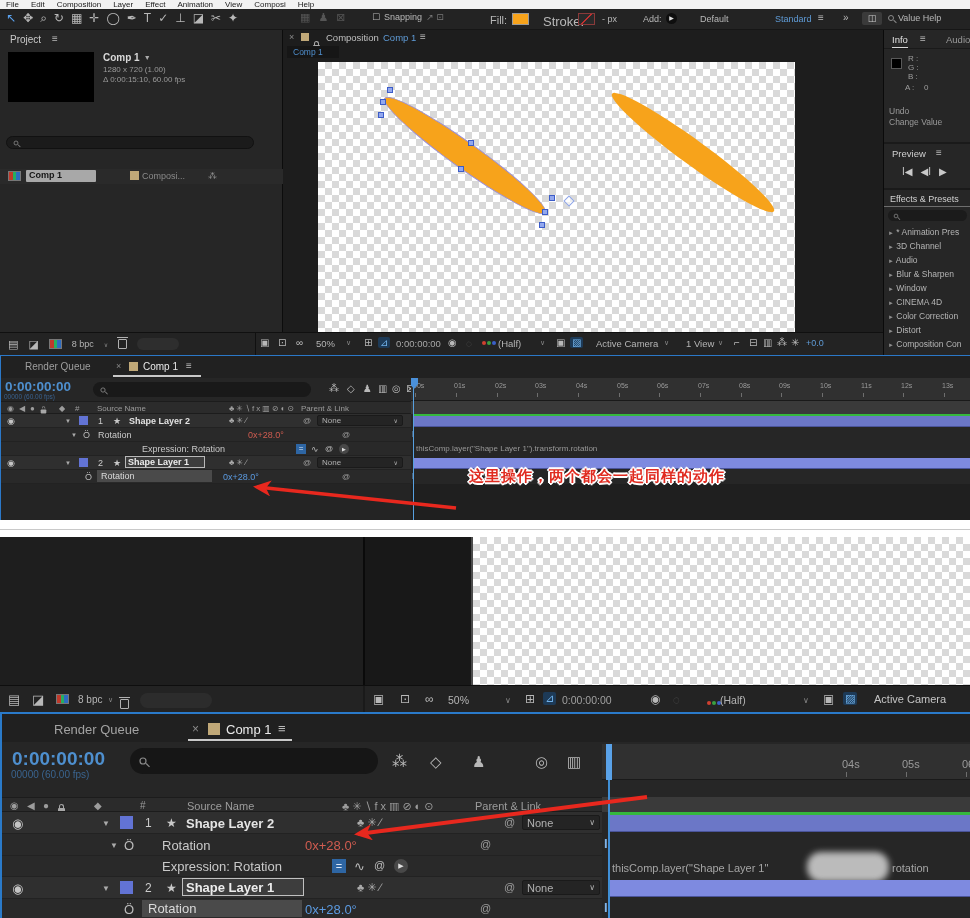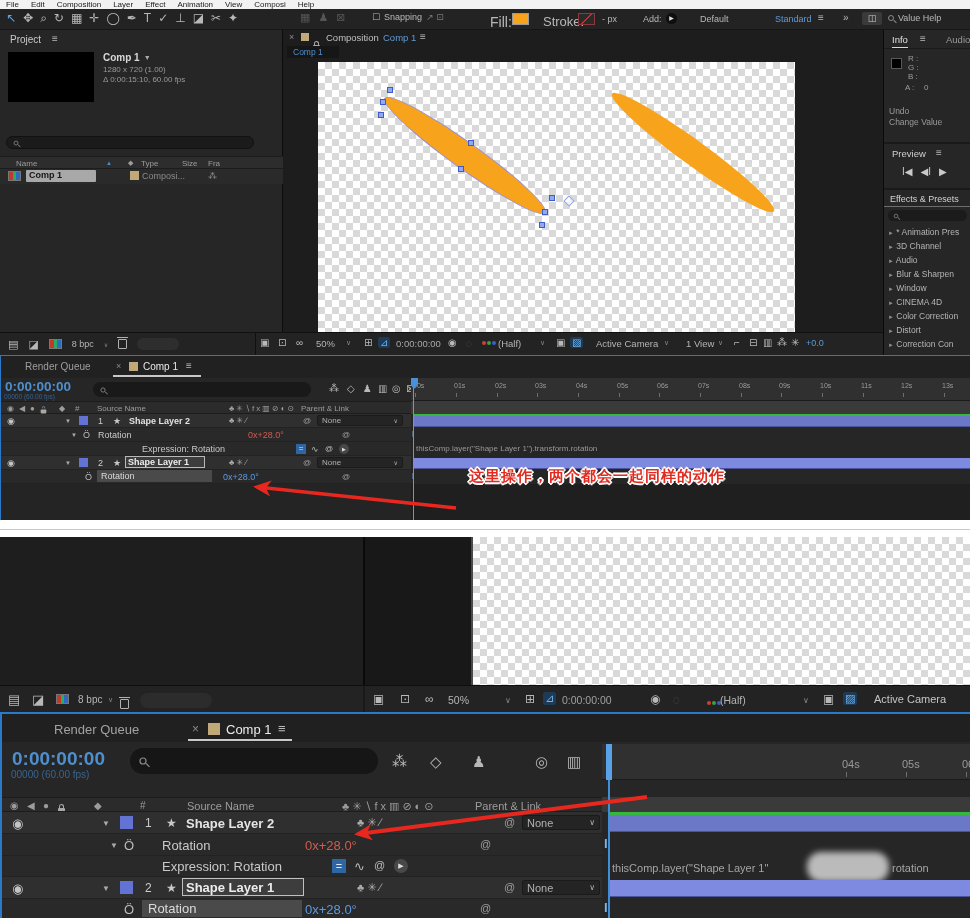--- a/index.html
+++ b/index.html
@@ -71,21 +71,21 @@
       <div class="abs flex" style="left:300px;top:2px;gap:8px;font-size:11px;color:#555">
         <span>▦</span>
         <span>♟</span>
         <span>⊠</span>
       </div>
       <div class="abs flex" style="left:372px;top:3px;gap:4px;font-size:9px;color:#b8b8b8">
         <span>☐</span>
         <span>Snapping</span>
         <span style="color:#777">↗ ⊡</span>
       </div>
-      <span class="abs" style="left:490px;top:5px;font-size:14px;color:#b8b8b8">Fill:</span>
+      <span class="abs" style="left:490px;top:5px;font-size:11px;color:#b8b8b8">Fill:</span>
       <span class="abs" style="left:512px;top:4px;width:17px;height:12px;background:#f7a31b;border:1px solid #999"></span>
       <span class="abs" style="left:543px;top:5px;font-size:13px;color:#b8b8b8">Stroke:</span>
       <span class="abs" style="left:578px;top:4px;width:17px;height:12px;background:linear-gradient(135deg,#2a2a2a 44%,#c03030 46%,#c03030 54%,#2a2a2a 56%);border:1px solid #8a3a3a"></span>
       <span class="abs" style="left:602px;top:5px;font-size:9px;color:#b8b8b8">- px</span>
       <span class="abs" style="left:643px;top:5px;font-size:9px;color:#b8b8b8">Add:</span>
       <span class="abs" style="left:666px;top:4px;width:11px;height:11px;border-radius:50%;background:#0e0e0e;color:#ddd;font-size:6px;text-align:center;line-height:11px">▶</span>
       <span class="abs" style="left:700px;top:5px;font-size:9px;color:#b8b8b8">Default</span>
       <span class="abs" style="left:775px;top:5px;font-size:9px;color:#5f9bd6">Standard</span>
       <span class="abs ic" style="left:818px;top:4px;font-size:10px">≡</span>
       <span class="abs ic" style="left:843px;top:4px;font-size:10px">»</span>
@@ -103,28 +103,20 @@
       <div class="abs" style="left:103px;top:22px">
         <div class="flex" style="gap:4px">
           <span style="font-size:10px;font-weight:bold;color:#d8d8d8">Comp 1</span>
           <span style="font-size:7px;color:#aaa">▼</span>
         </div>
         <div style="font-size:8px;color:#9a9a9a;margin-top:2px">1280 x 720 (1.00)</div>
         <div style="font-size:8px;color:#9a9a9a;margin-top:1px">Δ 0:00:15:10, 60.00 fps</div>
       </div>
       <div class="abs flex" style="left:6px;top:106px;width:248px;height:13px;background:#1b1b1b;border:1px solid #111;border-radius:7px;padding-left:6px">
         <span class="mag" style="transform:scale(.8)"></span>
-      </div>
-      <div class="abs" style="left:0;top:126px;width:283px;height:13px;background:#2d2d2d;border-top:1px solid #1c1c1c;border-bottom:1px solid #1c1c1c;font-size:8px;color:#9c9c9c">
-        <span class="abs" style="left:16px;top:2px">Name</span>
-        <span class="abs" style="left:106px;top:3px;font-size:6px;color:#4f8fce">▲</span>
-        <span class="abs" style="left:128px;top:2px;font-size:7px">◆</span>
-        <span class="abs" style="left:141px;top:2px">Type</span>
-        <span class="abs" style="left:182px;top:2px">Size</span>
-        <span class="abs" style="left:208px;top:2px">Fra</span>
       </div>
       <div class="abs" style="left:0;top:139px;width:283px;height:15px;background:#2a2a2a">
         <span class="abs cico" style="left:8px;top:2px"></span>
         <span class="abs" style="left:26px;top:1px;width:70px;height:12px;background:#a8a8a8;border-radius:1px;color:#151515;font-size:9px;font-weight:bold;padding-left:3px">Comp 1</span>
         <span class="abs chip" style="left:130px;top:2px;width:9px;height:9px"></span>
         <span class="abs" style="left:142px;top:2px;font-size:9px;color:#8a8a8a">Composi...</span>
         <span class="abs" style="left:208px;top:2px;font-size:9px;color:#9a9a9a">⁂</span>
       </div>
     </div>
 
@@ -182,21 +174,21 @@
       </div>
       <div class="abs" style="left:4px;top:196px;width:83px;font-size:8.5px;color:#b5b5b5;line-height:13px;white-space:nowrap">
         <div><span class="dim" style="font-size:6px">►</span> <span>* Animation Pres</span></div>
         <div><span class="dim" style="font-size:6px">►</span> <span>3D Channel</span></div>
         <div><span class="dim" style="font-size:6px">►</span> <span>Audio</span></div>
         <div><span class="dim" style="font-size:6px">►</span> <span>Blur &amp; Sharpen</span></div>
         <div><span class="dim" style="font-size:6px">►</span> <span>Window</span></div>
         <div><span class="dim" style="font-size:6px">►</span> <span>CINEMA 4D</span></div>
         <div><span class="dim" style="font-size:6px">►</span> <span>Color Correction</span></div>
         <div><span class="dim" style="font-size:6px">►</span> <span>Distort</span></div>
-        <div><span class="dim" style="font-size:6px">►</span> <span>Correction Con</span></div>
+        <div><span class="dim" style="font-size:6px">►</span> <span>Composition Con</span></div>
       </div>
     </div>
 
     <div class="abs flex" style="left:0;top:332px;width:255px;height:23px;background:#232323;border-top:1px solid #101010;gap:10px;padding-left:8px">
       <span class="ic" style="font-size:11px">▤</span>
       <span class="ic" style="font-size:11px">◪</span>
       <span class="cico"></span>
       <span style="font-size:9px;color:#b5b5b5">8 bpc</span>
       <span style="font-size:6px;color:#888">∨</span>
       <span class="trash"></span>

